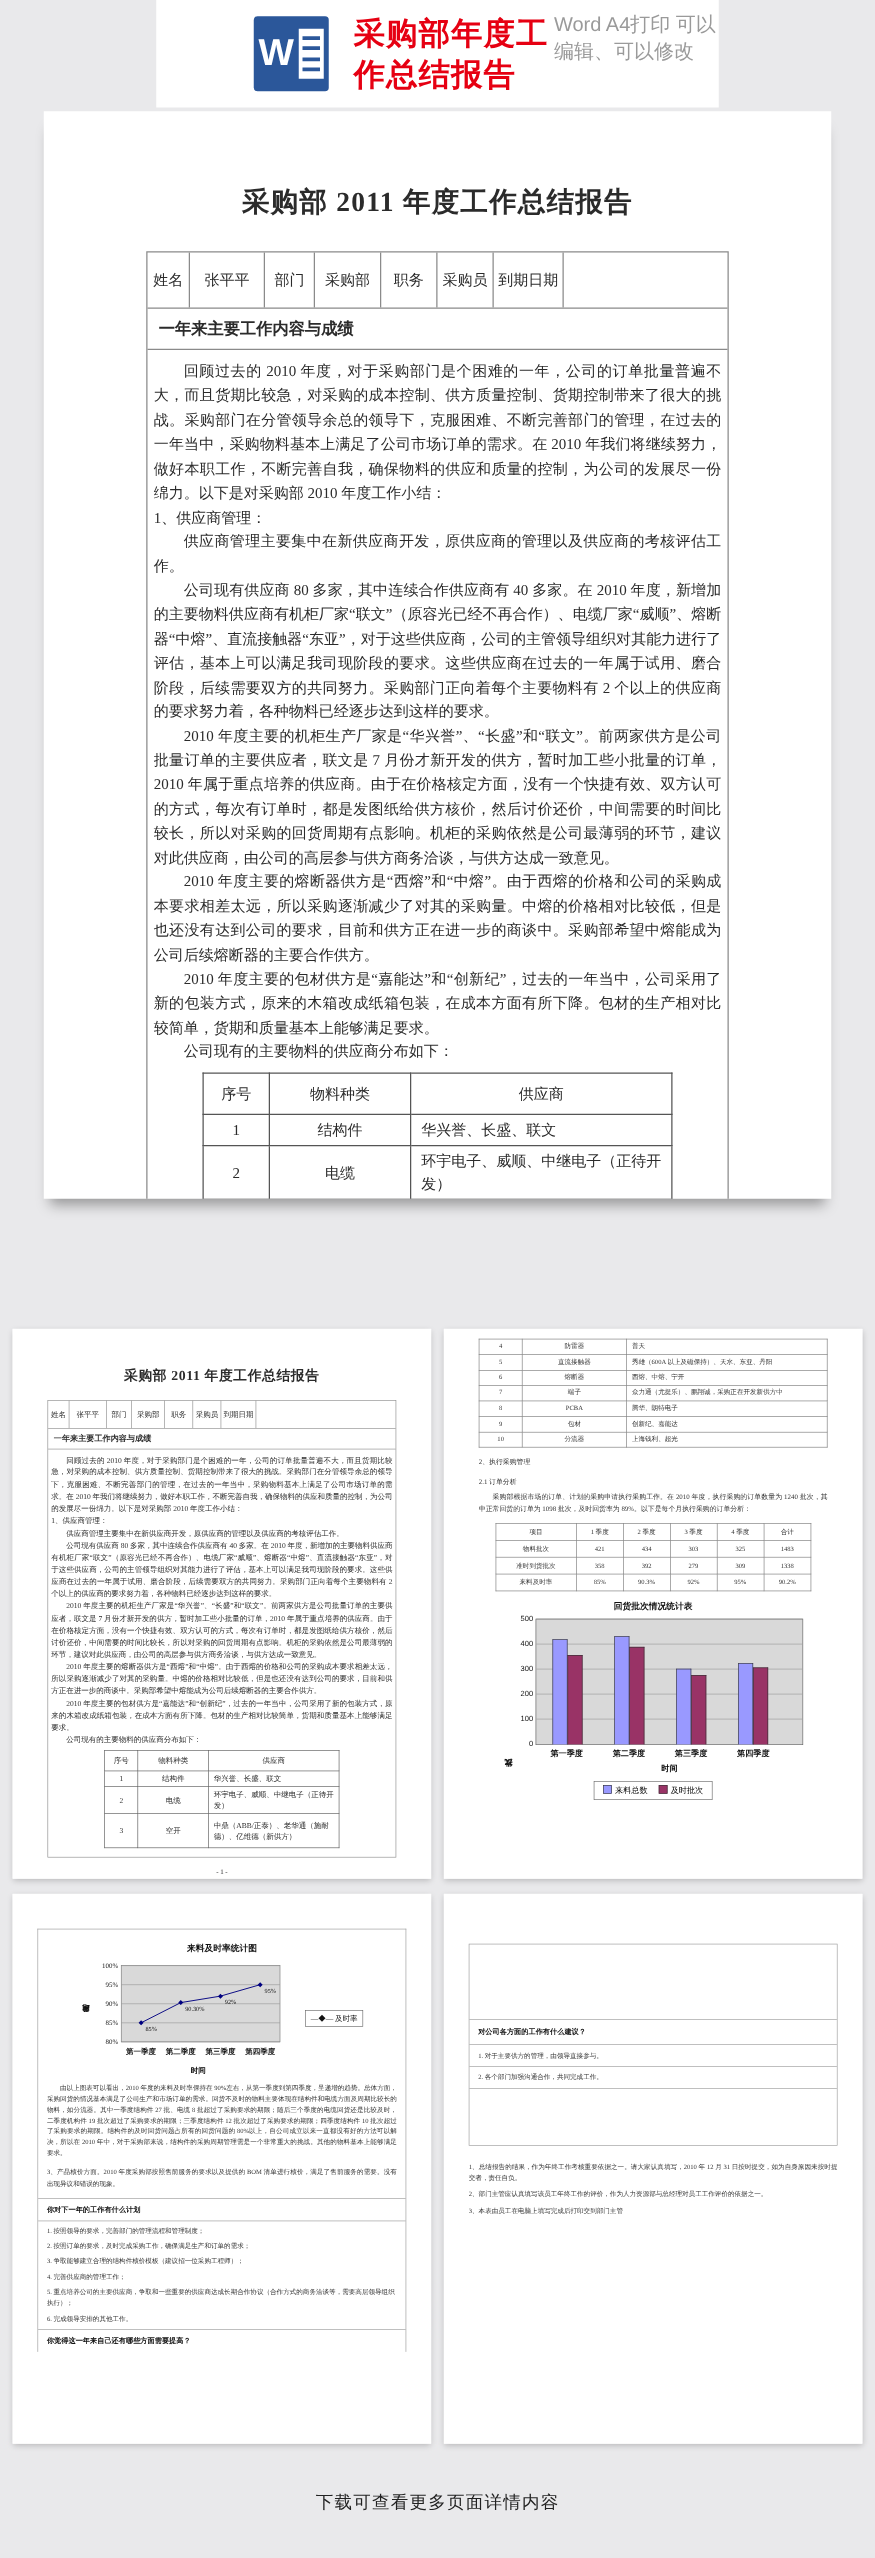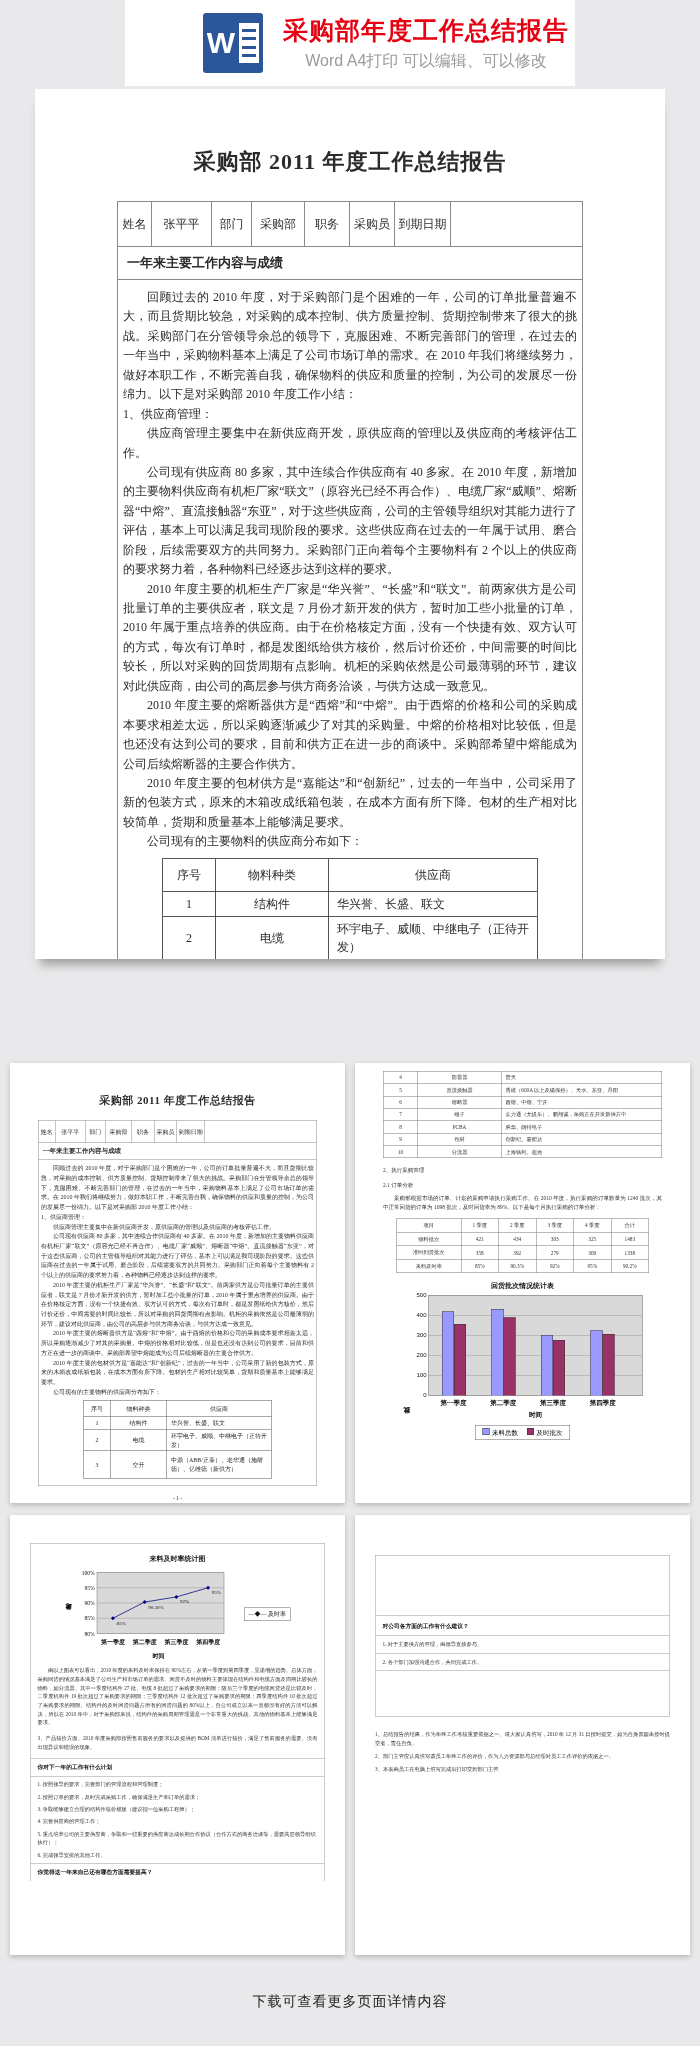--- a/index.html
+++ b/index.html
@@ -3,21 +3,21 @@
 <meta charset="utf-8">
 <style>
   html,body{margin:0;padding:0;}
   body{width:700px;height:2046px;overflow:hidden;background:#e9e9eb;font-family:"Liberation Sans",sans-serif;}
   
   .site-header{width:450px;height:86px;margin:0 auto;background:#fff;display:flex;align-items:center;gap:20px;padding-left:78px;box-sizing:border-box;}
   .word-icon{width:60px;height:60px;background:#2b579a;border-radius:3px;display:flex;align-items:center;justify-content:center;gap:4px;flex:none;}
   .word-icon .w{color:#fff;font-weight:bold;font-size:30px;line-height:1;}
   .word-icon .sheet{width:20px;height:40px;background:#fff;display:flex;flex-direction:column;justify-content:space-evenly;padding:0 3px;box-sizing:border-box;}
   .word-icon .sheet i{display:block;height:3px;background:#2b579a;}
-  .hd-text{display:flex;flex-direction:column;gap:4px;text-align:center;}
+  .hd-text{display:flex;flex-direction:row;gap:4px;}
   .hd-title{font-size:25px;font-weight:bold;color:#e60012;letter-spacing:1px;}
   .hd-sub{font-size:16px;color:#9a9a9a;}
   
   .page-card{width:630px;height:870px;margin:3px auto 0;background:#fff;box-shadow:0 10px 10px -5px rgba(0,0,0,.35);overflow:hidden;box-sizing:border-box;padding-top:58px;}
   .doc-content{width:466px;margin:0 auto;font-family:"Liberation Serif",serif;color:#2b2b2b;}
   .doc-title{font-size:22px;font-weight:bold;text-align:center;margin:0 0 24px;letter-spacing:1px;}
   .doc-table{border:1px solid #8a8a8a;}
   .info-row{display:flex;border-bottom:1px solid #8a8a8a;}
   .info-row .c{border-right:1px solid #8a8a8a;display:flex;align-items:center;justify-content:center;text-align:center;font-size:12px;min-height:44px;box-sizing:border-box;padding:2px 3px;line-height:1.35;}
   .c.w34{width:34px;}.c.w60{width:60px;}.c.w40{width:40px;}.c.w53{width:53px;}.c.w45{width:45px;}.c.w56{width:56px;}.c.last{flex:1;border-right:none;}

